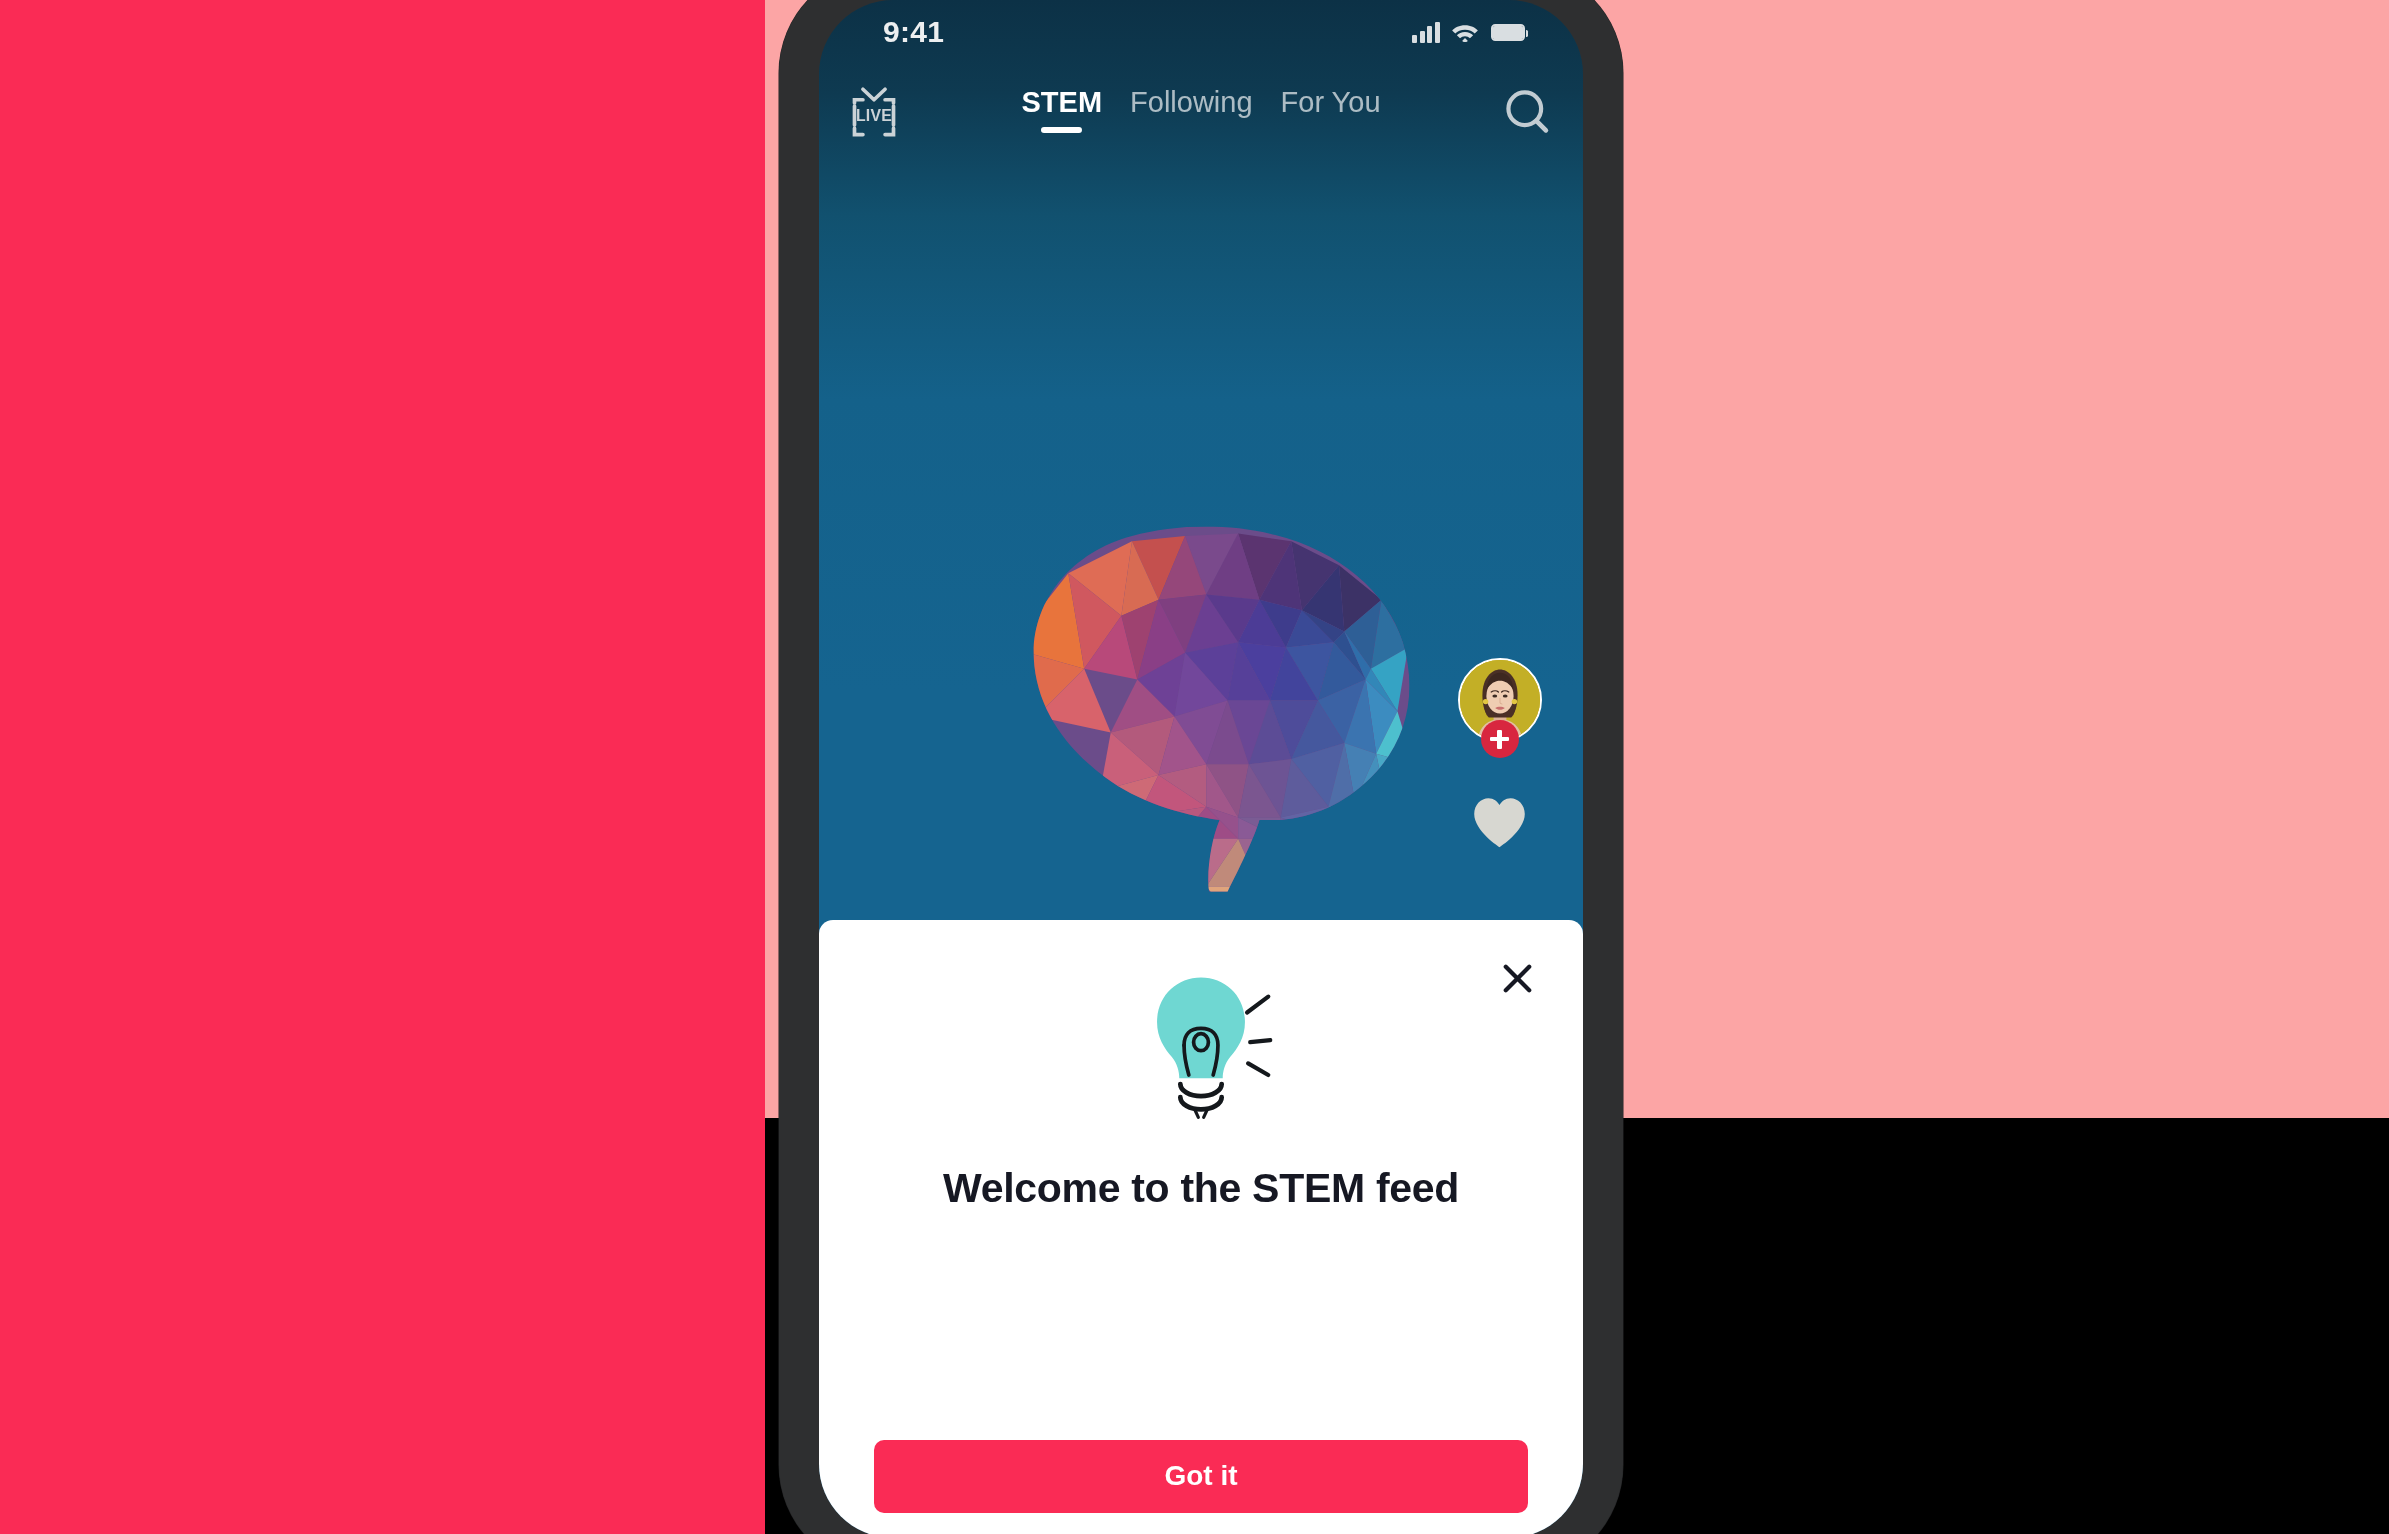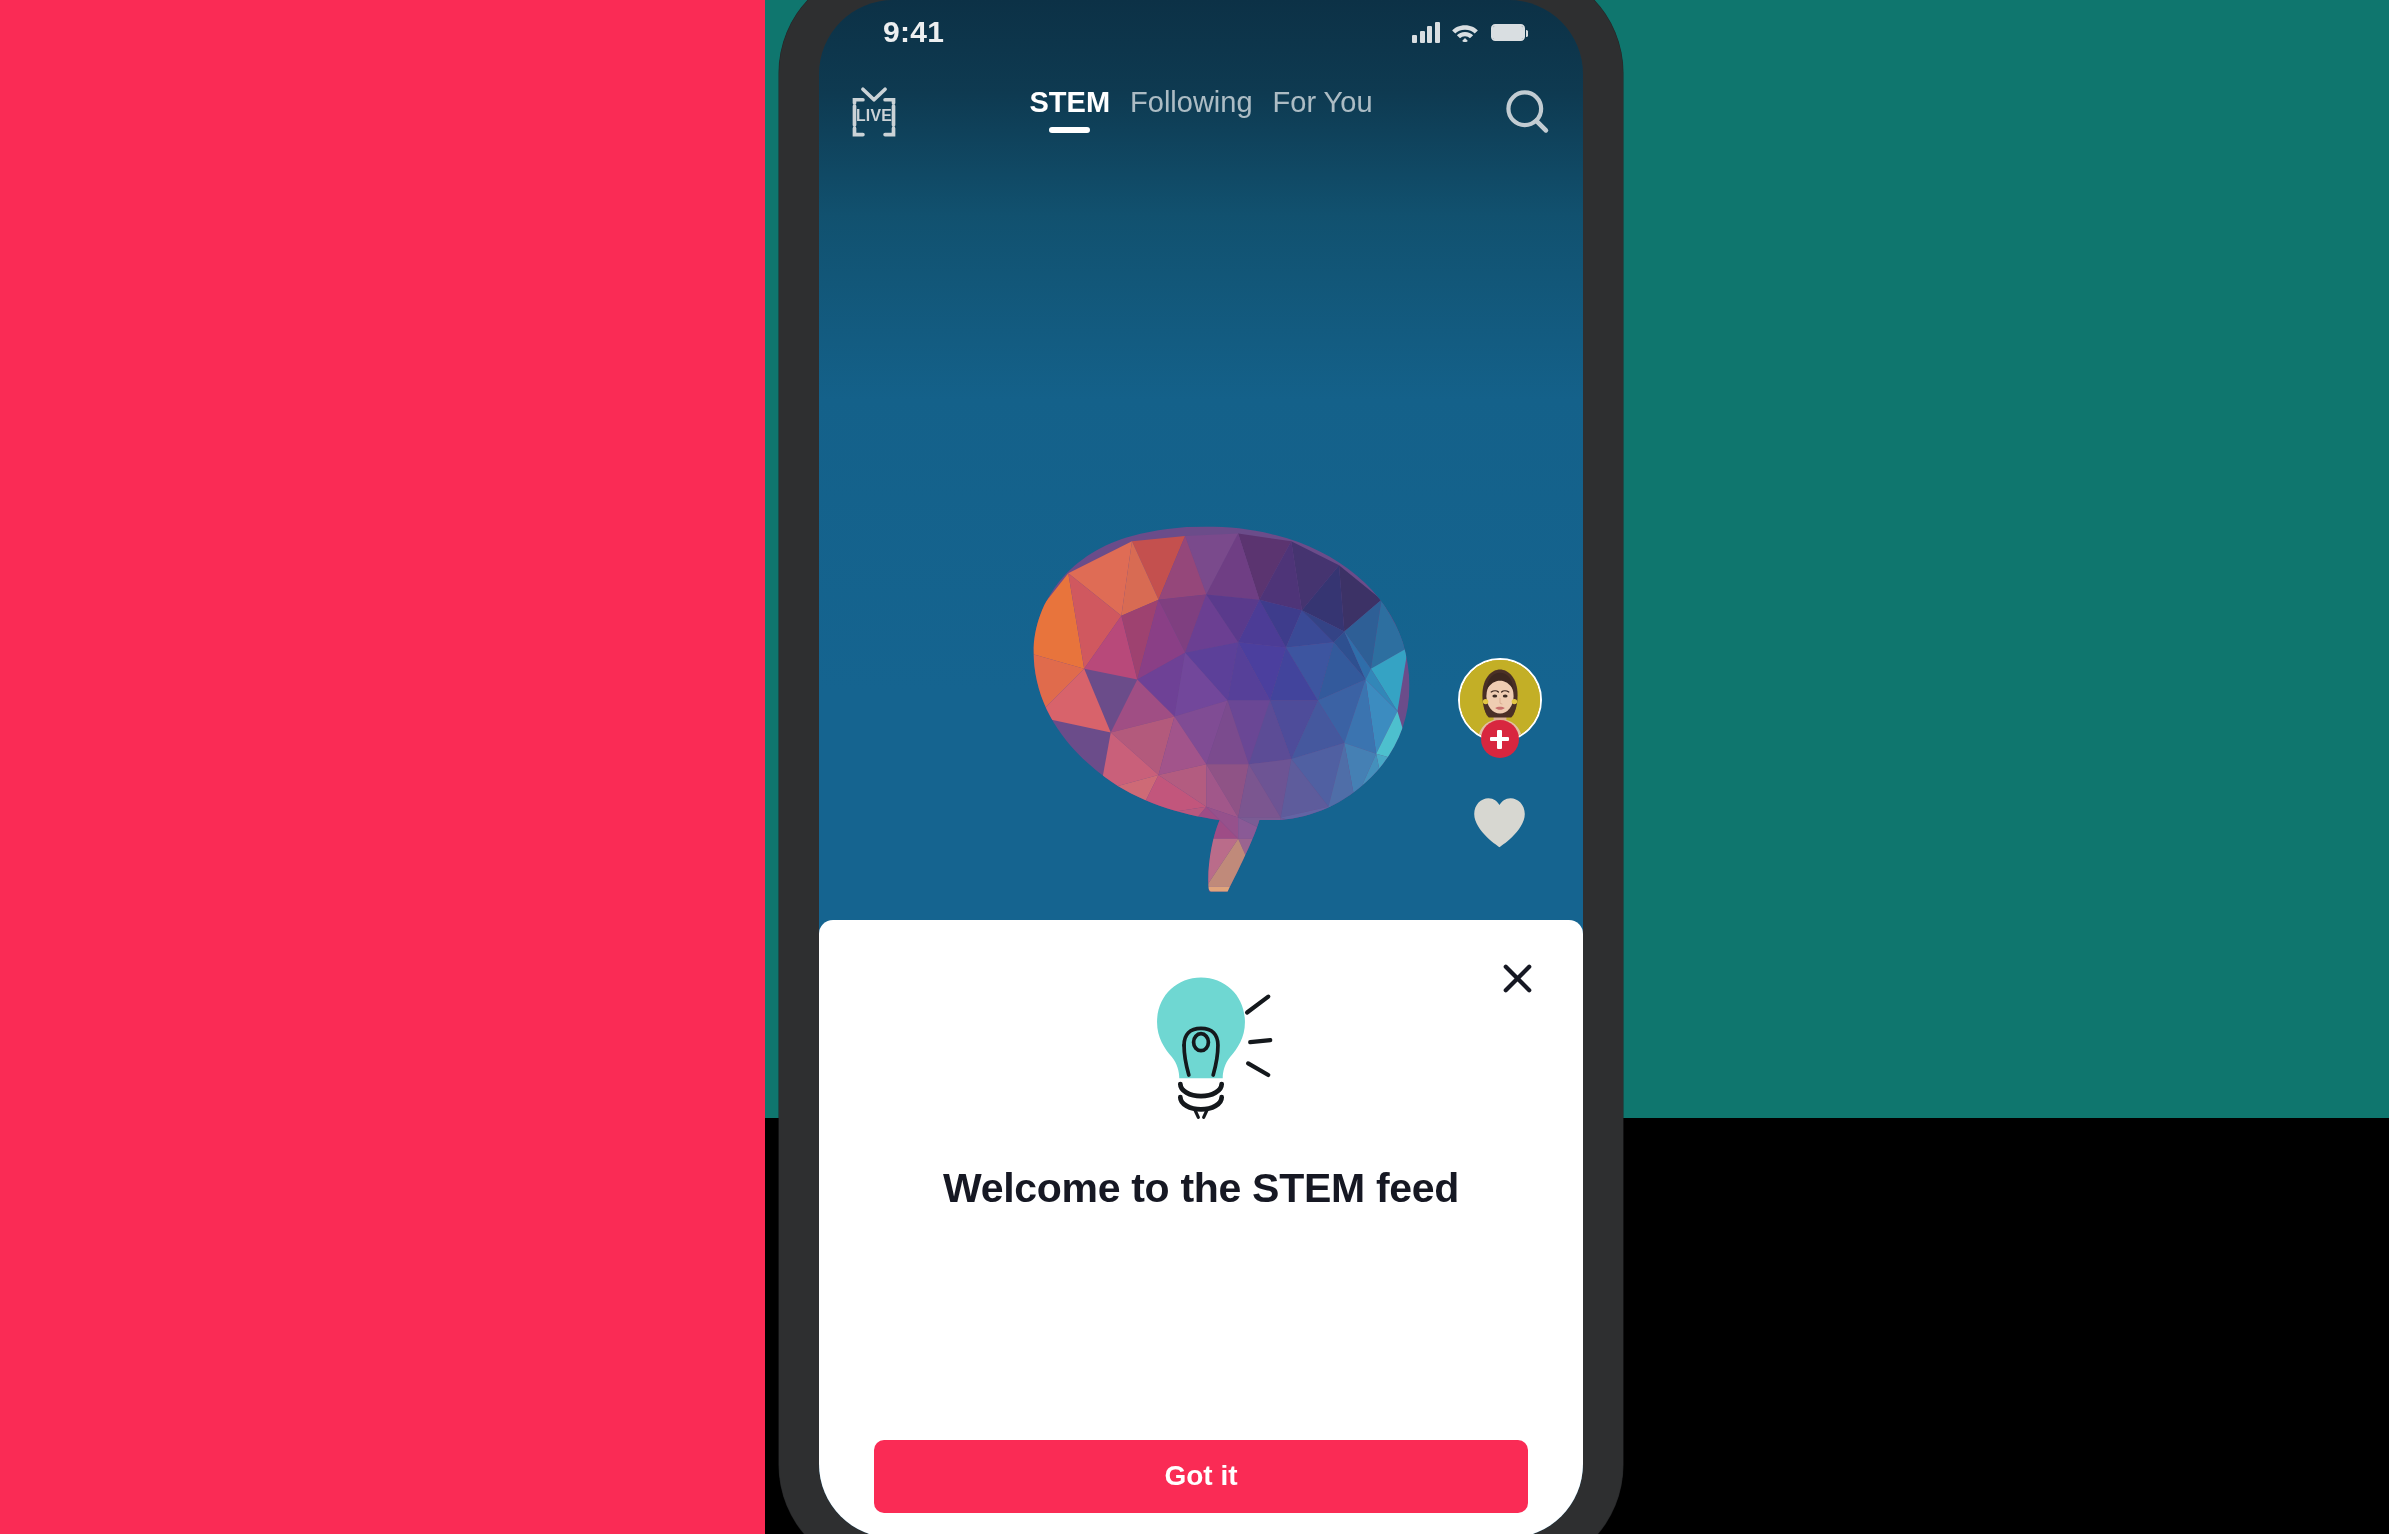--- a/index.html
+++ b/index.html
@@ -9,21 +9,21 @@
     height: 1534px;
     overflow: hidden;
     background: #000000;
     font-family: "Liberation Sans", sans-serif;
   }
 
   #stage {
     position: relative;
     width: 2389px;
     height: 1118px;
-    background: #0f766e;
+    background: #fca5a5;
   }
 
   
   .pink-panel {
     position: absolute;
     left: 0; top: 0;
     width: 765px;
     height: 1534px;
     background: #FA2B55;
   }
@@ -130,21 +130,21 @@
     width: 58px; height: 58px;
   }
 
   .tabs {
     position: absolute;
     left: 50%;
     transform: translateX(-50%);
     top: 11.7px;
     display: flex;
     align-items: center;
-    gap: 20px;
+    gap: 28px;
   }
   .tab {
     position: relative;
     color: rgba(255,255,255,0.66);
     font-size: 29px;
     font-weight: 400;
     padding-bottom: 14px;
     white-space: nowrap;
   }
   .tab.active {

